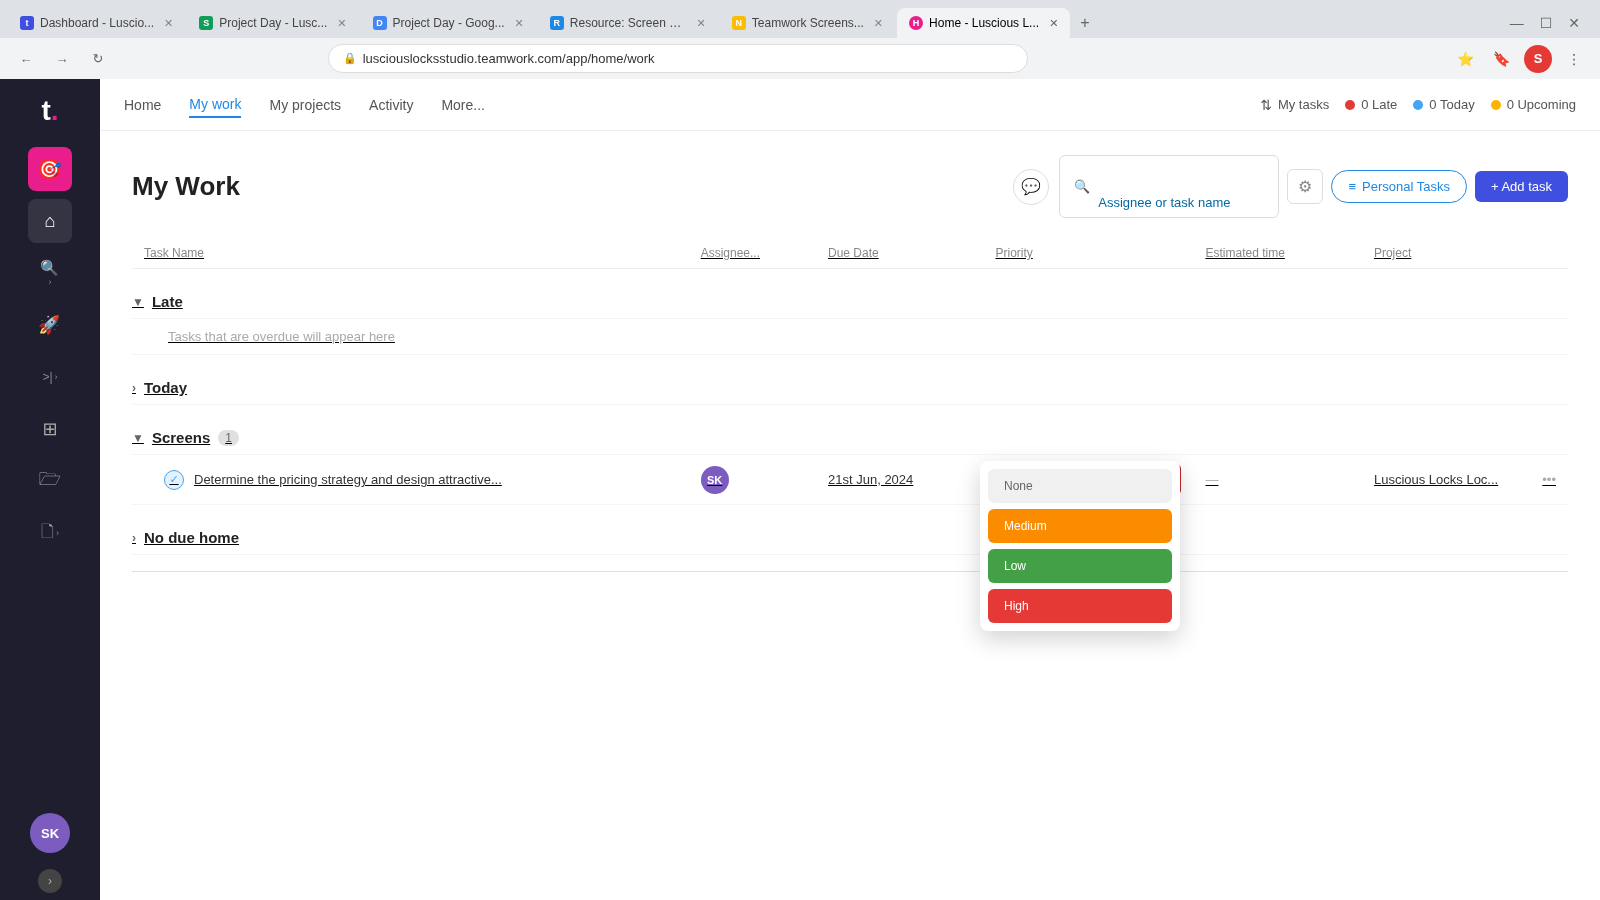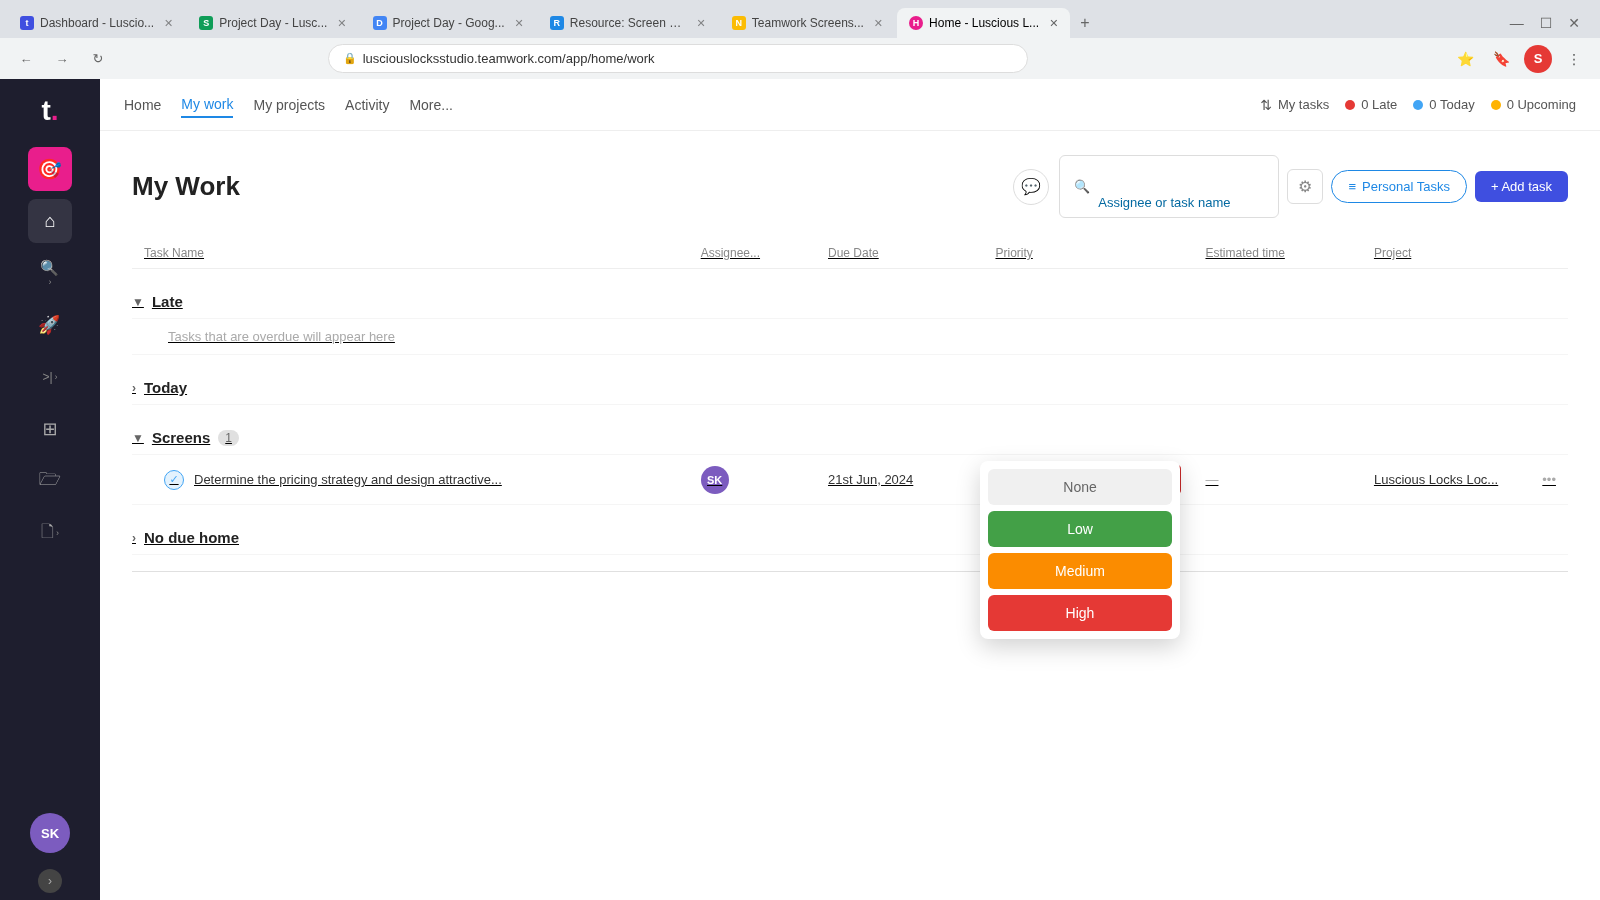--- a/index.html
+++ b/index.html
@@ -33,21 +33,21 @@
     .sidebar-icon { width: 44px; height: 44px; border-radius: 8px; display: flex; align-items: center; justify-content: center; color: #aaa; font-size: 18px; cursor: pointer; }
     .sidebar-icon.active { background: #e91e8c; color: #fff; }
     .sidebar-icon.home-active { background: rgba(255,255,255,0.1); color: #fff; }
     .sidebar-avatar { width: 40px; height: 40px; border-radius: 50%; background: #7c5cbf; color: #fff; font-size: 13px; font-weight: 600; display: flex; align-items: center; justify-content: center; margin-top: auto; cursor: pointer; }
     .sidebar-expand { width: 24px; height: 24px; border-radius: 50%; background: #444; display: flex; align-items: center; justify-content: center; color: #aaa; font-size: 12px; cursor: pointer; margin-top: 8px; }
 
     
     .main-content { flex: 1; display: flex; flex-direction: column; overflow: hidden; }
 
     
-    .top-nav { display: flex; align-items: center; padding: 0 24px; height: 52px; border-bottom: 1px solid #eee; gap: 20px; background: #fff; }
+    .top-nav { display: flex; align-items: center; padding: 0 24px; height: 52px; border-bottom: 1px solid #eee; gap: 28px; background: #fff; }
     .top-nav-item { font-size: 14px; color: #555; cursor: pointer; padding: 4px 0; text-decoration: none; }
     .top-nav-item.active { color: #1e88e5; border-bottom: 2px solid #1e88e5; font-weight: 500; }
     .top-nav-right { margin-left: auto; display: flex; align-items: center; gap: 16px; }
     .nav-badge { display: flex; align-items: center; gap: 6px; font-size: 13px; color: #555; }
     .badge-dot { width: 10px; height: 10px; border-radius: 50%; }
     .badge-dot.red { background: #e53935; }
     .badge-dot.blue { background: #42a5f5; }
     .badge-dot.yellow { background: #ffb300; }
 
     
@@ -72,21 +72,21 @@
     .task-row { display: flex; align-items: center; gap: 12px; padding: 8px 0; }
     .task-check { width: 20px; height: 20px; border-radius: 50%; border: 1.5px solid #42a5f5; display: flex; align-items: center; justify-content: center; color: #42a5f5; font-size: 11px; cursor: pointer; flex-shrink: 0; background: #e3f2fd; }
     .assignee-avatar { width: 28px; height: 28px; border-radius: 50%; background: #7c5cbf; color: #fff; font-size: 11px; font-weight: 600; display: flex; align-items: center; justify-content: center; }
     .priority-badge { padding: 7px 16px; border-radius: 4px; font-size: 13px; font-weight: 500; text-align: center; }
     .priority-badge.high { background: #c62828; color: #fff; }
     .task-est { width: 120px; text-align: center; color: #aaa; }
     .task-more { color: #aaa; }
 
     
     .priority-dropdown { position: absolute; background: #fff; border-radius: 8px; box-shadow: 0 8px 24px rgba(0,0,0,0.18); padding: 8px; width: 200px; z-index: 100; top: 330px; left: 880px; }
-    .priority-option { padding: 10px 16px; border-radius: 6px; font-size: 14px; font-weight: 500; text-align: center; margin-bottom: 6px; cursor: pointer; }
+    .priority-option { padding: 10px 16px; border-radius: 6px; font-size: 12px; font-weight: 500; margin-bottom: 6px; cursor: pointer; }
     .priority-option.none { background: #f0f0f0; color: #666; }
     .priority-option.low { background: #43a047; color: #fff; }
     .priority-option.medium { background: #fb8c00; color: #fff; }
     .priority-option.high { background: #e53935; color: #fff; }
     .priority-option:last-child { margin-bottom: 0; }
 
     .divider-line { border: none; border-top: 1px solid #e0e0e0; margin: 16px 0; }
 
     
     .favicon-teamwork { background: #1e88e5; border-radius: 2px; }
@@ -313,19 +313,19 @@
               </div>
             </td>
           </tr>
         </tbody>
       </table>
 
       <hr class="divider-line">
 
       <div class="priority-dropdown">
         <div class="priority-option none">None</div>
+        <div class="priority-option medium">Medium</div>
         <div class="priority-option low">Low</div>
-        <div class="priority-option medium">Medium</div>
         <div class="priority-option high">High</div>
       </div>
     </div>
   </div>
 </div>
 
 </body></html>

